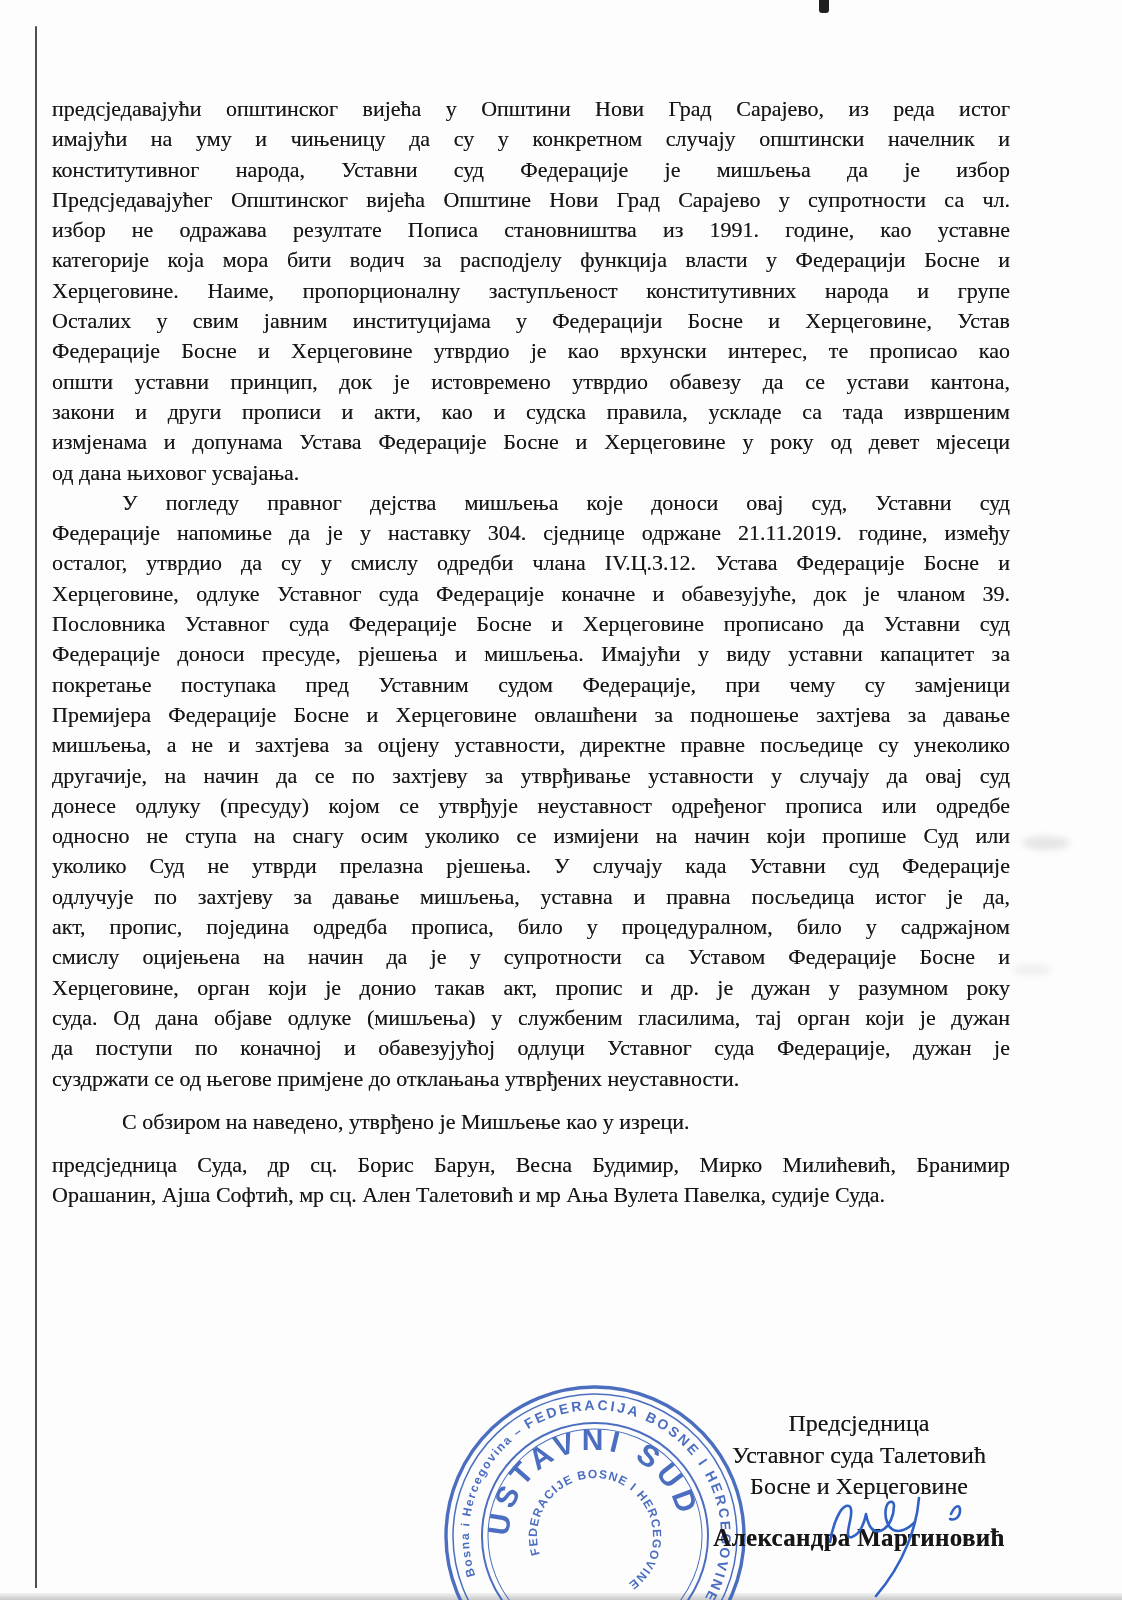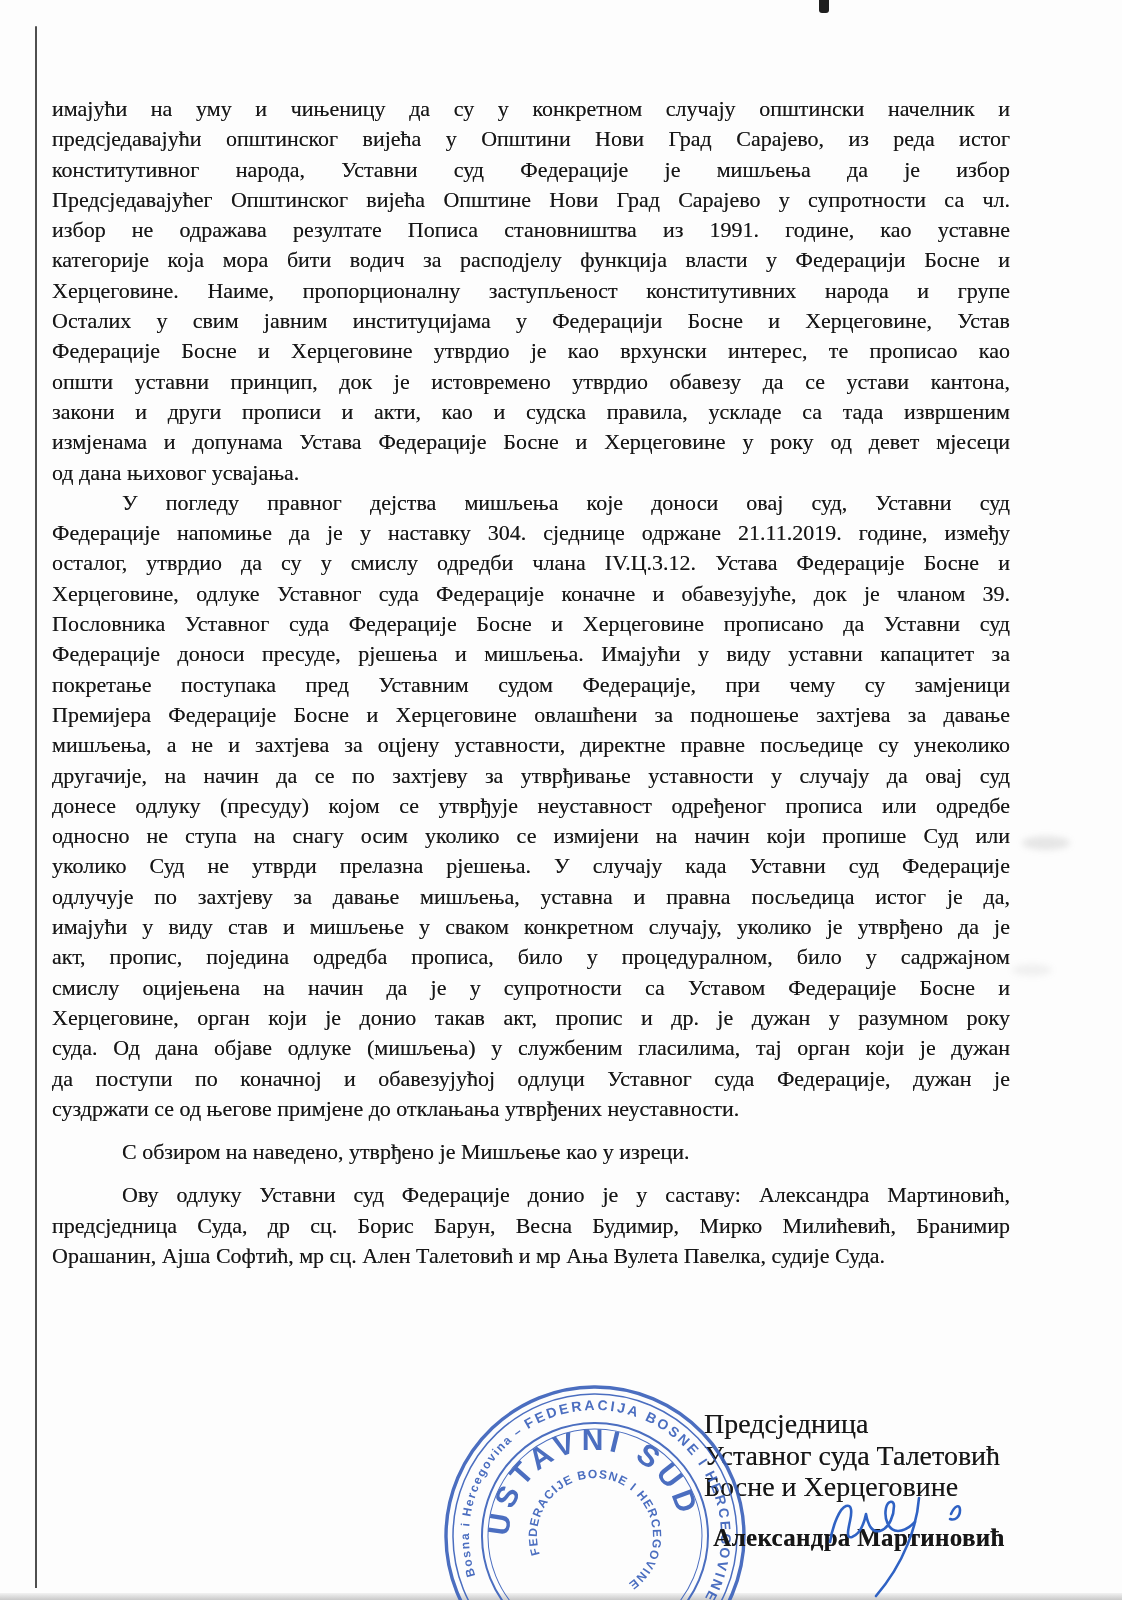--- a/index.html
+++ b/index.html
@@ -40,21 +40,21 @@
     line-height:30.3px;
     text-align:justify;
     text-align-last:justify;
   }
   .line.last{text-align-last:left;}
   .line.indent{text-indent:70px;}
   .paragraph.space-before{margin-top:13px;}
   
   .sig-title{
     position:absolute;left:704px;top:1408px;width:310px;
-    font-size:28px;line-height:31.5px;text-align:left;
+    font-size:24px;line-height:31.5px;text-align:center;
     text-shadow:0 0 .6px rgba(10,10,10,.55);
   }
   .signer-name{
     position:absolute;left:700px;top:1524px;width:318px;
     font-size:25px;font-weight:700;text-align:center;
     letter-spacing:.3px;
     text-shadow:0 0 .6px rgba(10,10,10,.6);
     z-index:3;
   }
   
@@ -83,22 +83,22 @@
 <body>
 
 <div class="edge-line"></div>
 <div class="top-mark"></div>
 <div class="smudge s1"></div>
 <div class="smudge s2"></div>
 <div class="bottom-strip"></div>
 
 <div class="text-block">
     <div class="paragraph">
+      <div class="line">предсједавајући општинског вијећа у Општини Нови Град Сарајево, из реда истог</div>
       <div class="line">имајући на уму и чињеницу да су у конкретном случају општински начелник и</div>
-      <div class="line">предсједавајући општинског вијећа у Општини Нови Град Сарајево, из реда истог</div>
       <div class="line">конститутивног народа, Уставни суд Федерације је мишљења да је избор</div>
       <div class="line">Предсједавајућег Општинског вијећа Општине Нови Град Сарајево у супротности са чл.</div>
       <div class="line">избор не одражава резултате Пописа становништва из 1991. године, као уставне</div>
       <div class="line">категорије која мора бити водич за расподјелу функција власти у Федерацији Босне и</div>
       <div class="line">Херцеговине. Наиме, пропорционалну заступљеност конститутивних народа и групе</div>
       <div class="line">Осталих у свим јавним институцијама у Федерацији Босне и Херцеговине, Устав</div>
       <div class="line">Федерације Босне и Херцеговине утврдио је као врхунски интерес, те прописао као</div>
       <div class="line">општи уставни принцип, док је истовремено утврдио обавезу да се устави кантона,</div>
       <div class="line">закони и други прописи и акти, као и судска правила, ускладе са тада извршеним</div>
       <div class="line">измјенама и допунама Устава Федерације Босне и Херцеговине у року од девет мјесеци</div>
@@ -112,33 +112,31 @@
       <div class="line">Пословника Уставног суда Федерације Босне и Херцеговине прописано да Уставни суд</div>
       <div class="line">Федерације доноси пресуде, рјешења и мишљења. Имајући у виду уставни капацитет за</div>
       <div class="line">покретање поступака пред Уставним судом Федерације, при чему су замјеници</div>
       <div class="line">Премијера Федерације Босне и Херцеговине овлашћени за подношење захтјева за давање</div>
       <div class="line">мишљења, а не и захтјева за оцјену уставности, директне правне посљедице су унеколико</div>
       <div class="line">другачије, на начин да се по захтјеву за утврђивање уставности у случају да овај суд</div>
       <div class="line">донесе одлуку (пресуду) којом се утврђује неуставност одређеног прописа или одредбе</div>
       <div class="line">односно не ступа на снагу осим уколико се измијени на начин који пропише Суд или</div>
       <div class="line">уколико Суд не утврди прелазна рјешења. У случају када Уставни суд Федерације</div>
       <div class="line">одлучује по захтјеву за давање мишљења, уставна и правна посљедица истог је да,</div>
-      <div class="line">имајући у виду став и мишљење у сваком конкретном случају, уколико је утврђено да је</div>
       <div class="line">акт, пропис, поједина одредба прописа, било у процедуралном, било у садржајном</div>
       <div class="line">смислу оцијењена на начин да је у супротности са Уставом Федерације Босне и</div>
       <div class="line">Херцеговине, орган који је донио такав акт, пропис и др. је дужан у разумном року</div>
       <div class="line">суда. Од дана објаве одлуке (мишљења) у службеним гласилима, тај орган који је дужан</div>
       <div class="line">да поступи по коначној и обавезујућој одлуци Уставног суда Федерације, дужан је</div>
       <div class="line last">суздржати се од његове примјене до отклањања утврђених неуставности.</div>
     </div>
     <div class="paragraph space-before">
       <div class="line last indent">С обзиром на наведено, утврђено је Мишљење као у изреци.</div>
     </div>
     <div class="paragraph space-before">
-      <div class="line indent">Ову одлуку Уставни суд Федерације донио је у саставу: Александра Мартиновић,</div>
       <div class="line">предсједница Суда, др сц. Борис Барун, Весна Будимир, Мирко Милићевић, Бранимир</div>
       <div class="line last">Орашанин, Ајша Софтић, мр сц. Ален Талетовић и мр Ања Вулета Павелка, судије Суда.</div>
     </div>
   </div>
 
 <div class="sig-title">
   <div>Предсједница</div>
   <div>Уставног суда Талетовић</div>
   <div>Босне и Херцеговине</div>
 </div>

